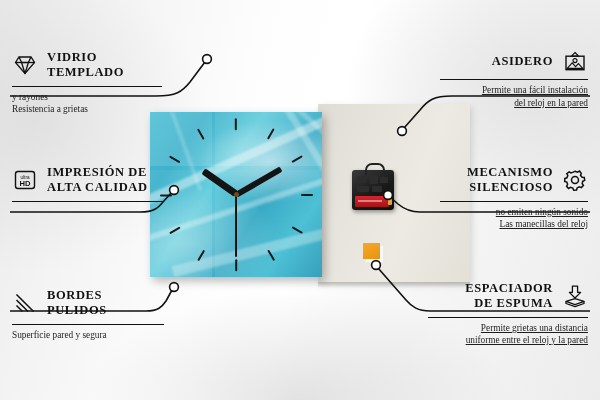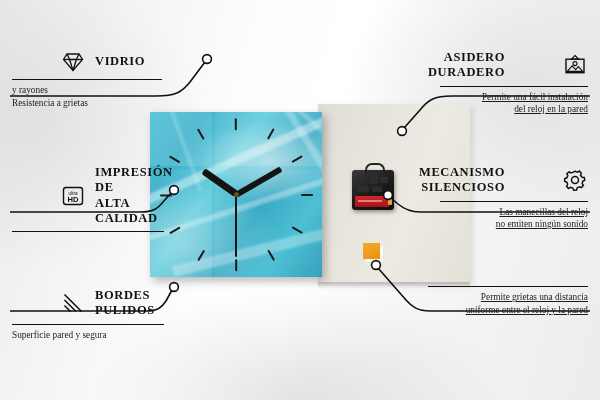--- a/index.html
+++ b/index.html
@@ -92,21 +92,21 @@
     font-size:12.5px;font-weight:bold;color:#111;letter-spacing:.6px;
     line-height:1.22;text-transform:uppercase;
   }
   .callout.right .title{text-align:right;}
   .rule{height:1.4px;background:#111;margin:5px 0 4px;}
   .desc{
     font-family:"Liberation Serif", serif;
     font-size:9.3px;color:#1d1d1d;line-height:1.32;
   }
   .callout.right .desc{text-align:right;text-decoration:underline;}
-  .ico{width:26px;height:24px;flex:0 0 26px;margin-left:48px;}
+  .ico{width:26px;height:24px;flex:0 0 26px;}
   .ico svg{display:block;width:26px;height:24px;}
 
   .leaders{position:absolute;left:0;top:0;width:600px;height:400px;pointer-events:none;}
 </style>
 </head>
 <body>
 
 <div id="stage">
 
   <div class="scene">
@@ -183,20 +183,21 @@
           <path d="M3.5 9.5 L7 4 H19 L22.5 9.5 L13 20.5 Z"></path>
           <path d="M3.5 9.5 H22.5"></path>
               <path d="M7 4 L9.6 9.5 L13 20.5"></path>
           <path d="M19 4 L16.4 9.5 L13 20.5"></path>
               <path d="M9.6 9.5 H16.4"></path>
         </g>
           </svg>
       </span>
       <div class="title">
         <div>VIDRIO</div>
+        <div>TEMPLADO</div>
       </div>
     </div>
     <div class="rule"></div>
     <div class="desc">
       <div>y rayones</div>
       <div>Resistencia a grietas</div>
     </div>
   </div>
 
   <div class="callout left" style="left:12px;top:165px;width:152px;">
@@ -235,21 +236,20 @@
     <div class="rule"></div>
     <div class="desc">
       <div>Superficie pared y segura</div>
     </div>
   </div>
 
   <div class="callout right" style="left:440px;top:50px;width:148px;">
     <div class="head">
       <div class="title">
         <div>ASIDERO</div>
-        <div>DURADERO</div>
       </div>
       <span class="ico">
         <svg viewBox="0 0 26 24">
           <path d="M13 2.5 L16.6 6.2 H9.4 Z" fill="none" stroke="#111" stroke-width="1.2"></path>
           <rect x="4" y="6.2" width="18" height="13.5" fill="none" stroke="#111" stroke-width="1.4"></rect>
           <circle cx="13" cy="10.6" r="2" fill="none" stroke="#111" stroke-width="1.1"></circle>
           <path d="M5.2 18.4 L10.2 12.8 L13.6 16.6 L16.4 13.6 L20.8 18.4 Z" fill="none" stroke="#111" stroke-width="1.1"></path>
         </svg>
       </span>
     </div>
@@ -270,26 +270,41 @@
         <svg viewBox="0 0 26 24">
             <g fill="none" stroke="#111" stroke-width="1.5">
           <path d="M13 3.2 l2.6 .9 1.9-1.1 1.8 2.3 -.8 2 1.6 1.9 2.2 .2 .4 2.9 -2 1 -.5 2.4 1.2 1.8 -2 2.1 -2.1-.8 -2.2 1.1 -.5 2.1 -2.9 .2 -.9-2.1 -2.4-.7 -1.9 1.1 -1.9-2.2 1-2 -.8-2.3 -2.1-.6 .1-2.9 2.1-.7 .9-2.3 -1-1.9 2.3-1.8 1.9 1.1 2.3-.8z"></path>
           <circle cx="13" cy="12" r="3.5"></circle>
         </g>
           </svg>
       </span>
     </div>
     <div class="rule"></div>
     <div class="desc">
+      <div>no emiten ningún sonido</div>
       <div>Las manecillas del reloj</div>
-      <div>no emiten ningún sonido</div>
     </div>
   </div>
 
   <div class="callout right" style="left:428px;top:281px;width:160px;">
+    <div class="head">
+      <div class="title">
+        <div>ESPACIADOR</div>
+        <div>DE ESPUMA</div>
+      </div>
+      <span class="ico">
+        <svg viewBox="0 0 26 24">
+            <g fill="none" stroke="#111" stroke-width="1.3" stroke-linejoin="round">
+          <path d="M10.4 2.2 h5.2 v6.2 h3 L13 14 L7.4 8.4 h3 z"></path>
+          <path d="M13 14.6 L22 17.4 L13 20.6 L4 17.4 Z"></path>
+          <path d="M4 17.4 v2.1 L13 22.7 L22 19.5 v-2.1"></path>
+        </g>
+          </svg>
+      </span>
+    </div>
     <div class="rule"></div>
     <div class="desc">
       <div>Permite grietas una distancia</div>
       <div>uniforme entre el reloj y la pared</div>
     </div>
   </div>
 
 </div>
 
 </body></html>

